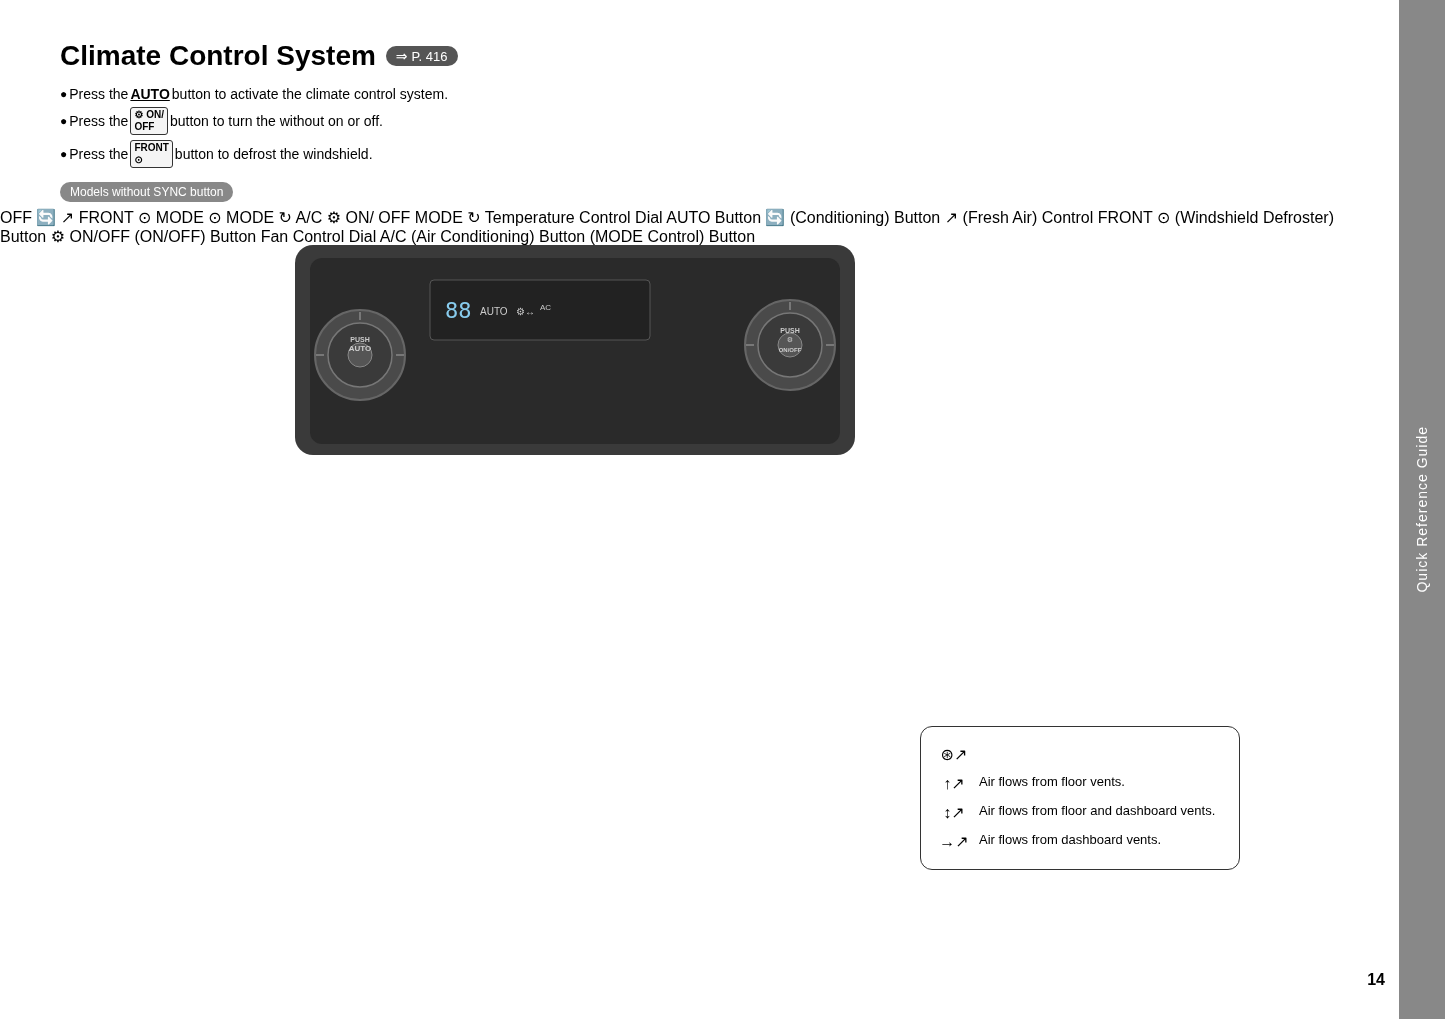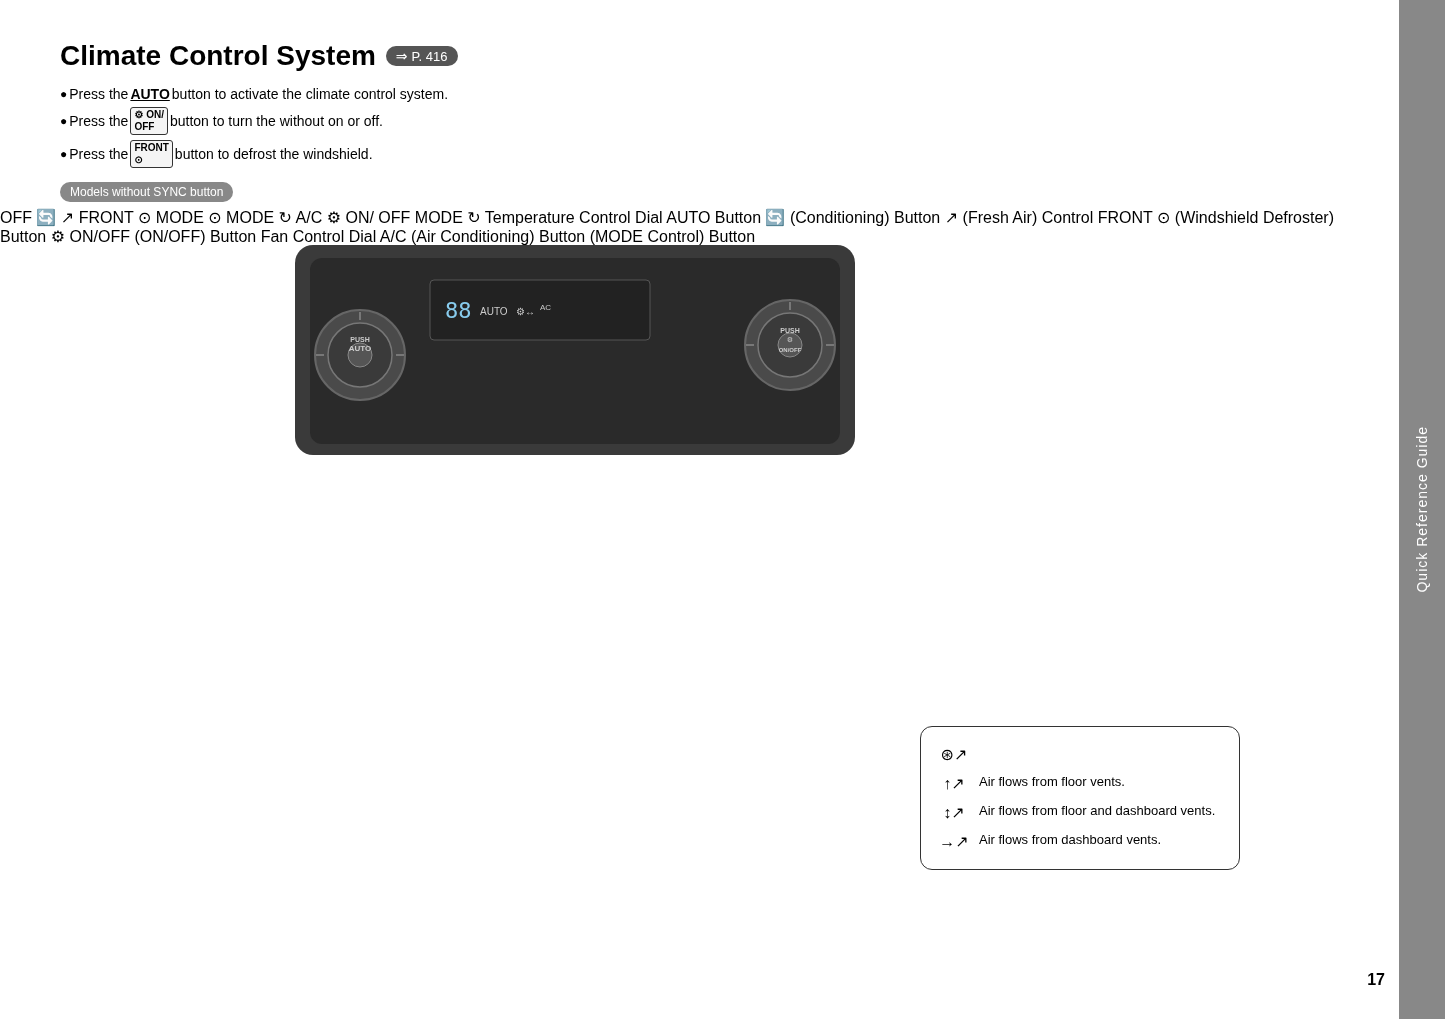--- a/index.html
+++ b/index.html
@@ -376,13 +376,13 @@
     </div>
 
   </rect></rect></rect></line></line></line></line></line></line></line></line></rect></line></line></line></line></line></rect></line></line></rect></rect></rect></rect></rect></rect></rect></rect></rect></rect></rect></rect></rect></div>
 
 </div>
 
 <div class="side-tab">
   <span class="side-tab-text">Quick Reference Guide</span>
 </div>
 
-<div class="page-number" style="position:absolute;bottom:30px;right:60px;font-size:16px;font-weight:bold;">17</div>
+<div class="page-number" style="position:absolute;bottom:30px;right:60px;font-size:16px;font-weight:bold;">14</div>
 
 </body></html>

